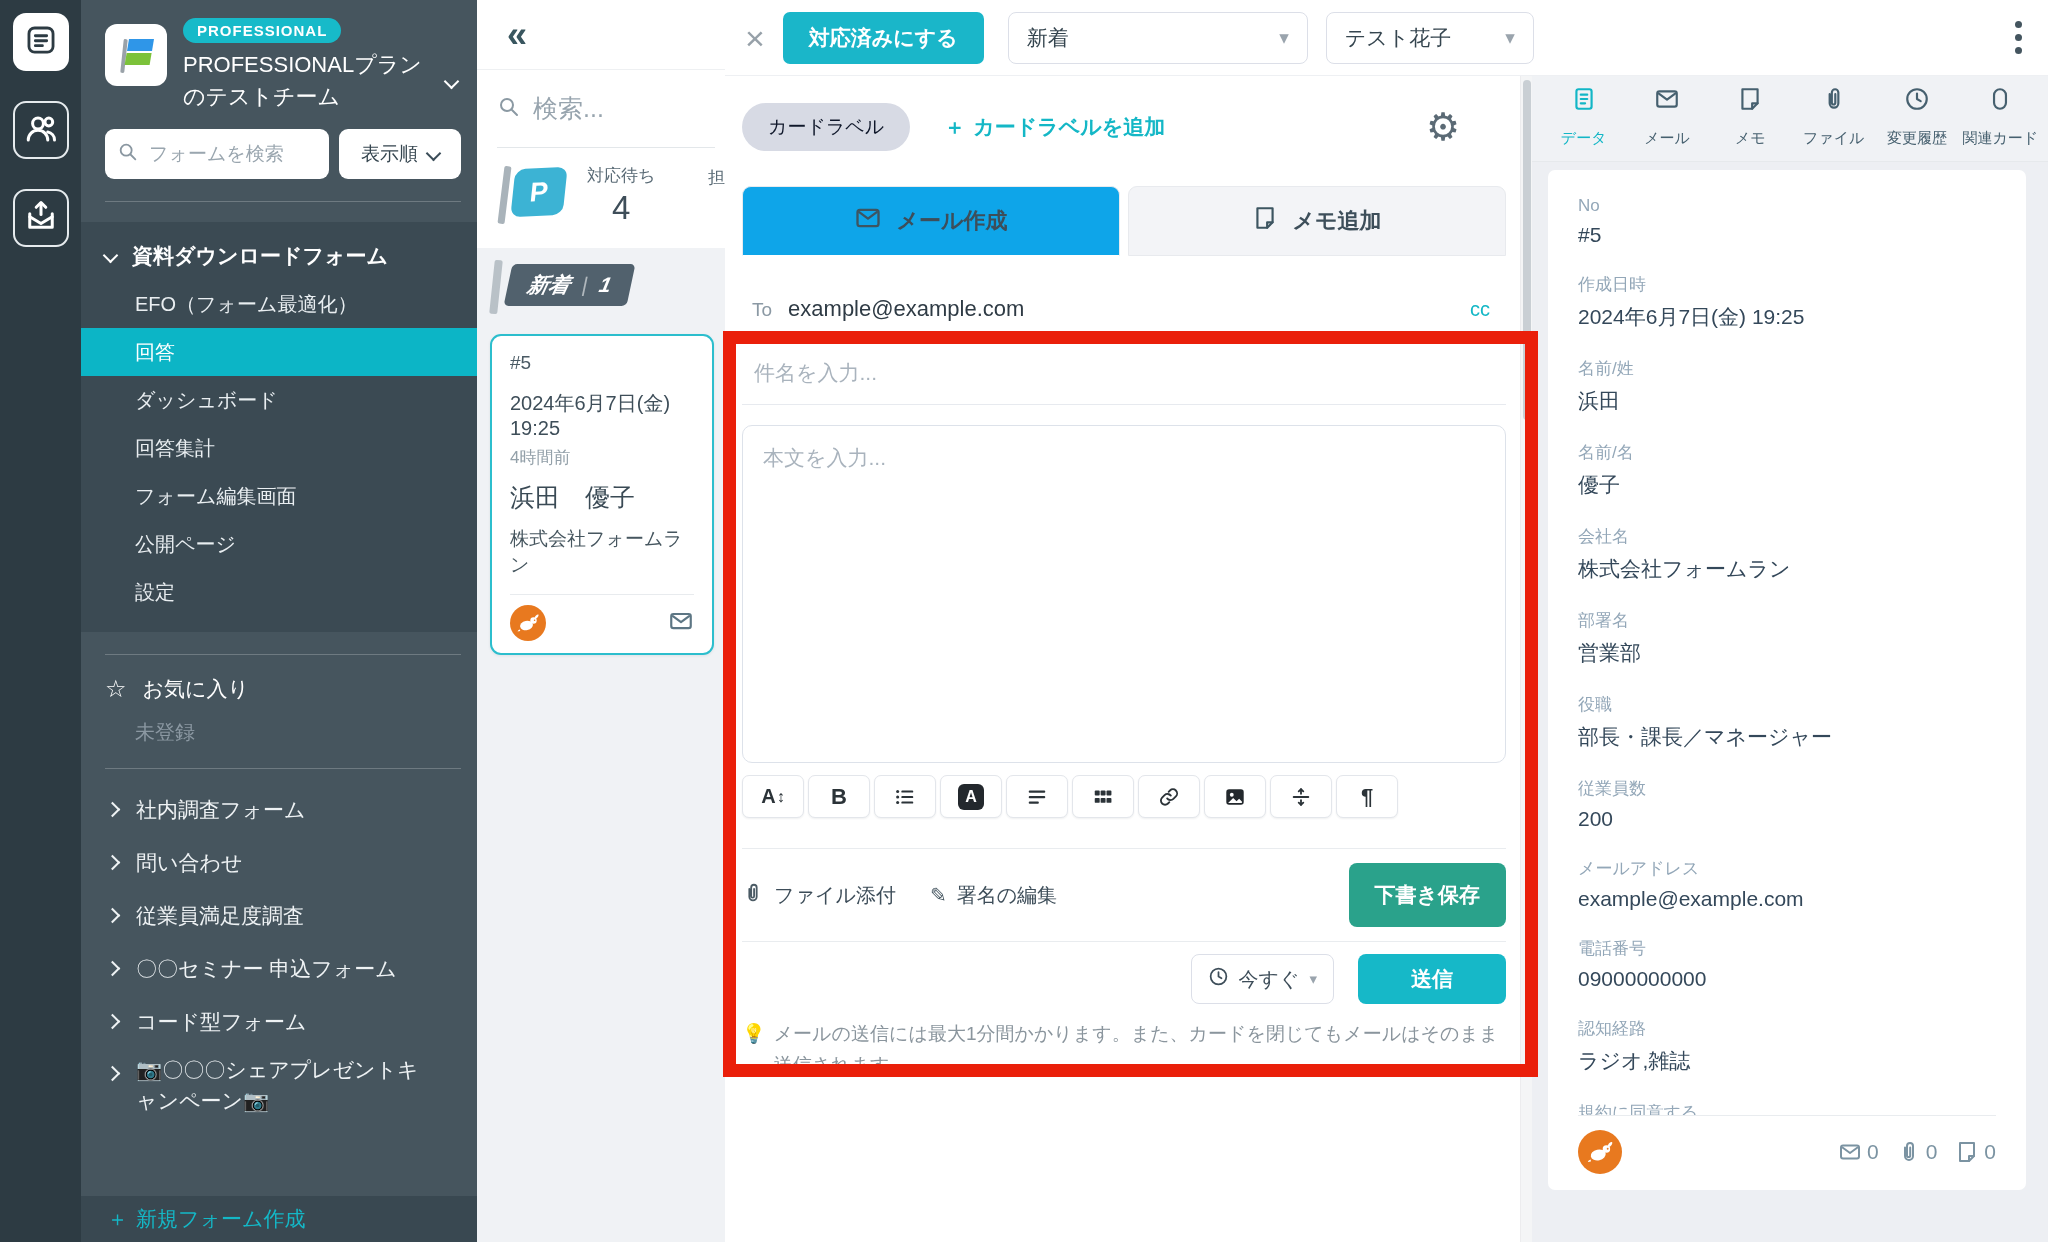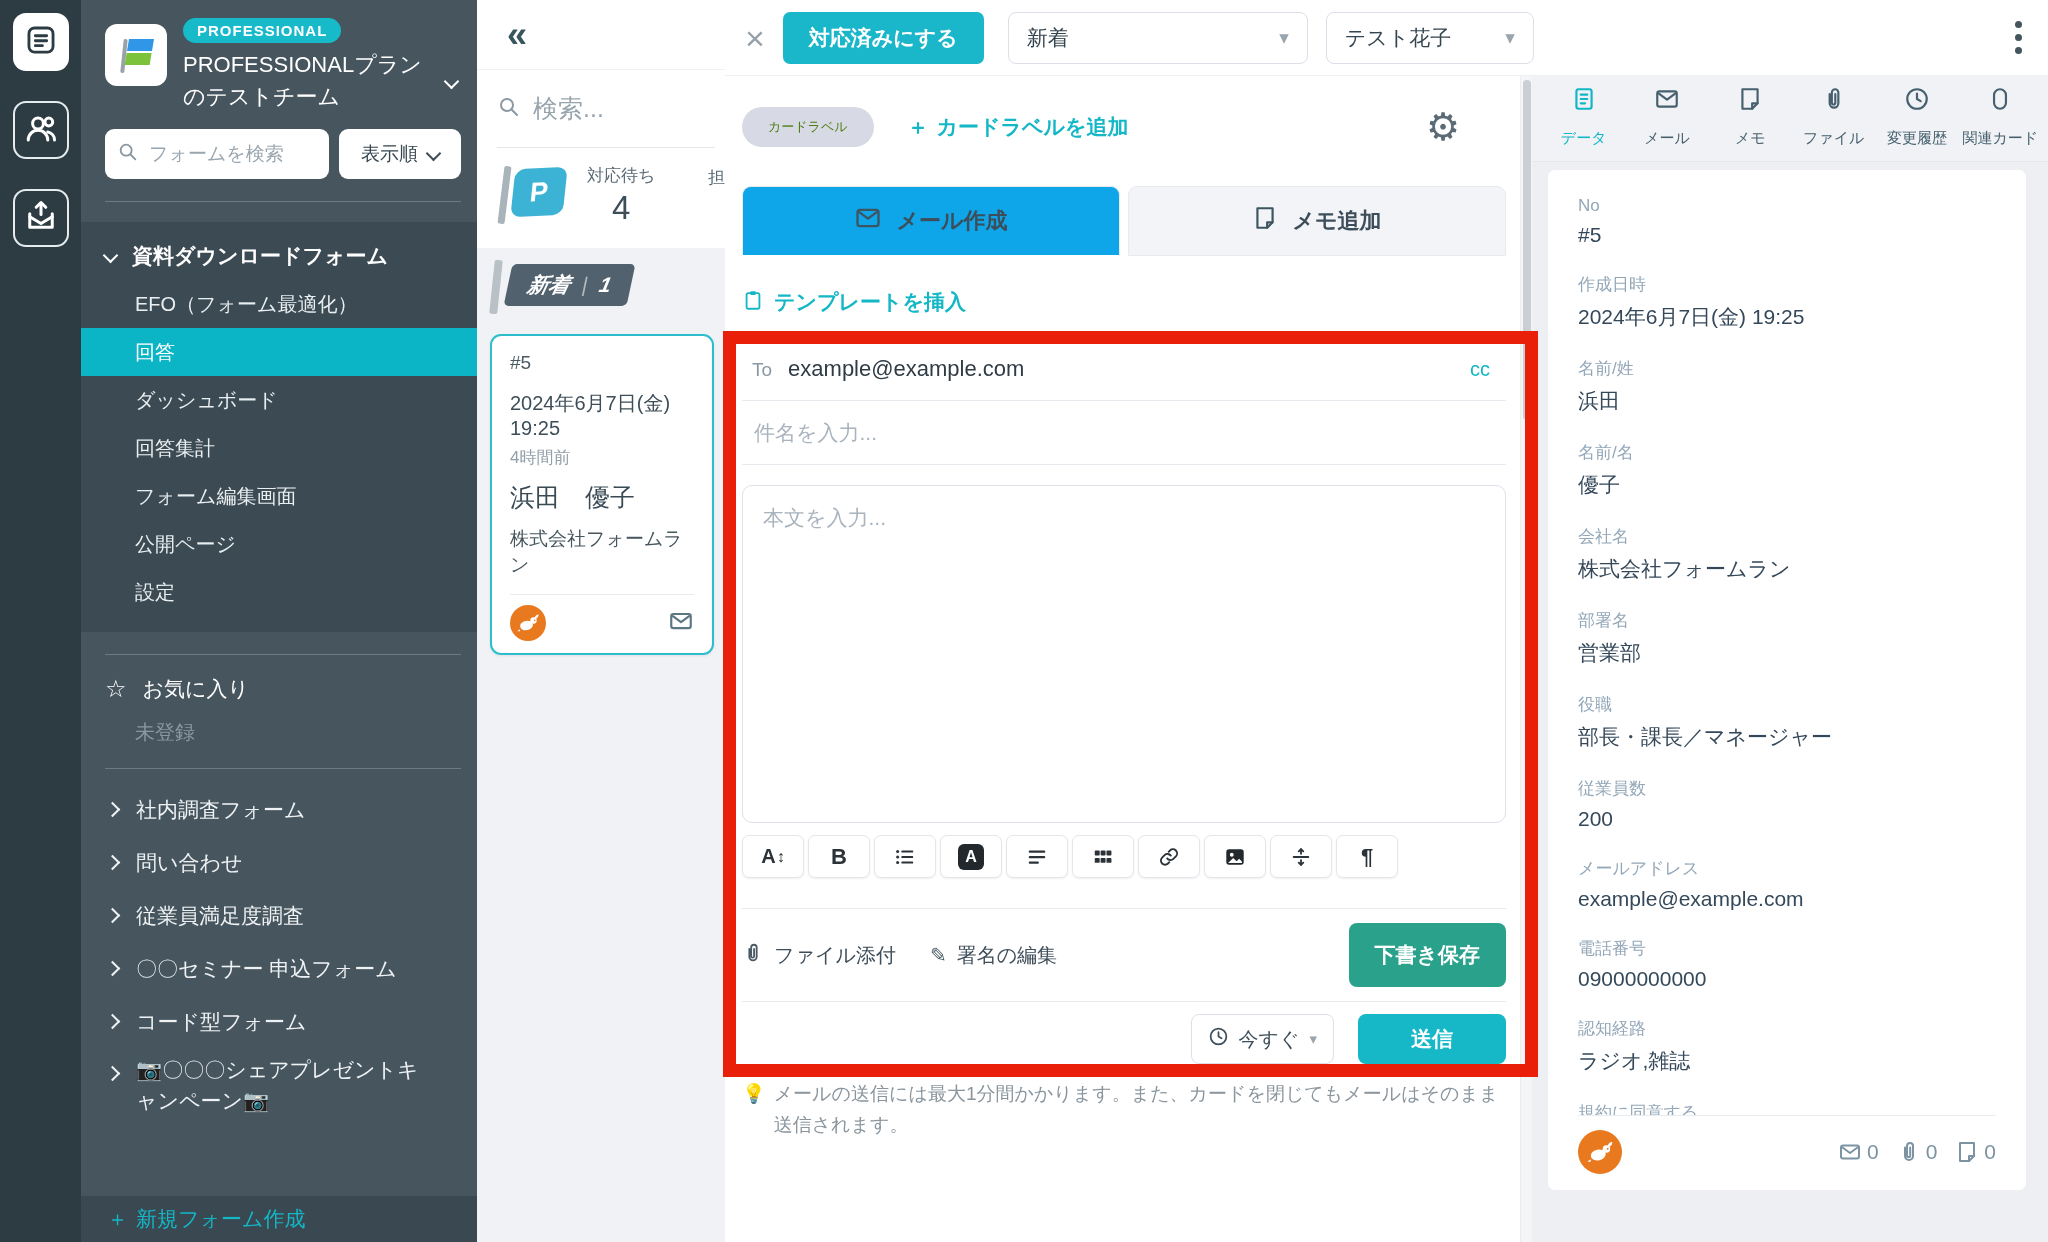--- a/index.html
+++ b/index.html
@@ -102,21 +102,21 @@
   .caret{color:#9aa4ad;font-size:19px;}
   .kebab{margin-left:auto;display:flex;flex-direction:column;align-items:center;gap:6px;padding:4px;}
   .kebab i{width:7px;height:7px;border-radius:50%;background:#44555f;}
 
   .m-body{flex:1;display:flex;min-height:0;}
   .compose{width:795px;flex:none;padding:0 14px 0 17px;position:relative;}
   .scrollcol{width:12px;flex:none;background:#f4f5f6;border-left:1px solid #ececee;position:relative;}
   .scrollcol .thumb{position:absolute;left:2px;top:4px;width:8px;height:340px;border-radius:4px;background:#c9cfd4;}
 
   .labelrow{margin-top:28px;display:flex;align-items:center;gap:34px;height:46px;}
-  .pill-cardlabel{background:#d7dae4;color:#4d7c0f;font-size:13px;border-radius:24px;padding:11px 26px;}
+  .pill-cardlabel{background:#d7dae4;color:#0f172a;font-size:19px;border-radius:24px;padding:11px 26px;}
   .link-teal{color:#14b7c6;font-size:21px;display:flex;align-items:center;gap:8px;font-weight:600;}
   .gear{margin-left:auto;font-size:38px;color:#5b6a75;line-height:1;margin-right:46px;}
 
   .tabsrow{margin-top:36px;display:flex;gap:8px;height:70px;}
   .ctab{flex:1;display:flex;align-items:center;justify-content:center;gap:14px;font-size:22px;font-weight:600;color:#3d4e5a;
         border-radius:9px 9px 0 0;}
   .ctab.active{background:#0ea5e9;border:1px solid #e8eaee;border-bottom:1px solid #fff;}
   .ctab.idle{background:#f3f4f7;border:1px solid #e8eaee;}
 
   .tmpl-link{margin-top:32px;display:flex;align-items:center;gap:10px;color:#14b7c6;font-size:21px;font-weight:600;}
@@ -406,29 +406,20 @@
             <span style="color:#3d5561">
               <svg width="26" height="26" viewBox="0 0 24 24" class="s-ico">
                   <path d="M5 3h14v13l-5 5H5z"></path>
                   <path d="M14 21v-5h5"></path>
                 </svg>
             </span>
             <span>メモ追加</span>
           </div>
         </div>
 
-        <div class="tmpl-link">
-          <span>
-            <svg width="22" height="22" viewBox="0 0 24 24" class="s-ico">
-                <rect x="5" y="4.5" width="14" height="17" rx="2"></rect>
-                <rect x="9" y="2.5" width="6" height="4" rx="1" fill="#14b7c6" stroke="none"></rect>
-              </svg>
-          </span>
-          <span>テンプレートを挿入</span>
-        </div>
 
         <div class="to-row">
           <span class="to-lbl">To</span>
           <span class="to-val">example@example.com</span>
           <span class="cc-lbl">cc</span>
         </div>
 
         <div class="subj-row">
           <input placeholder="件名を入力..." style="">
         </div>

